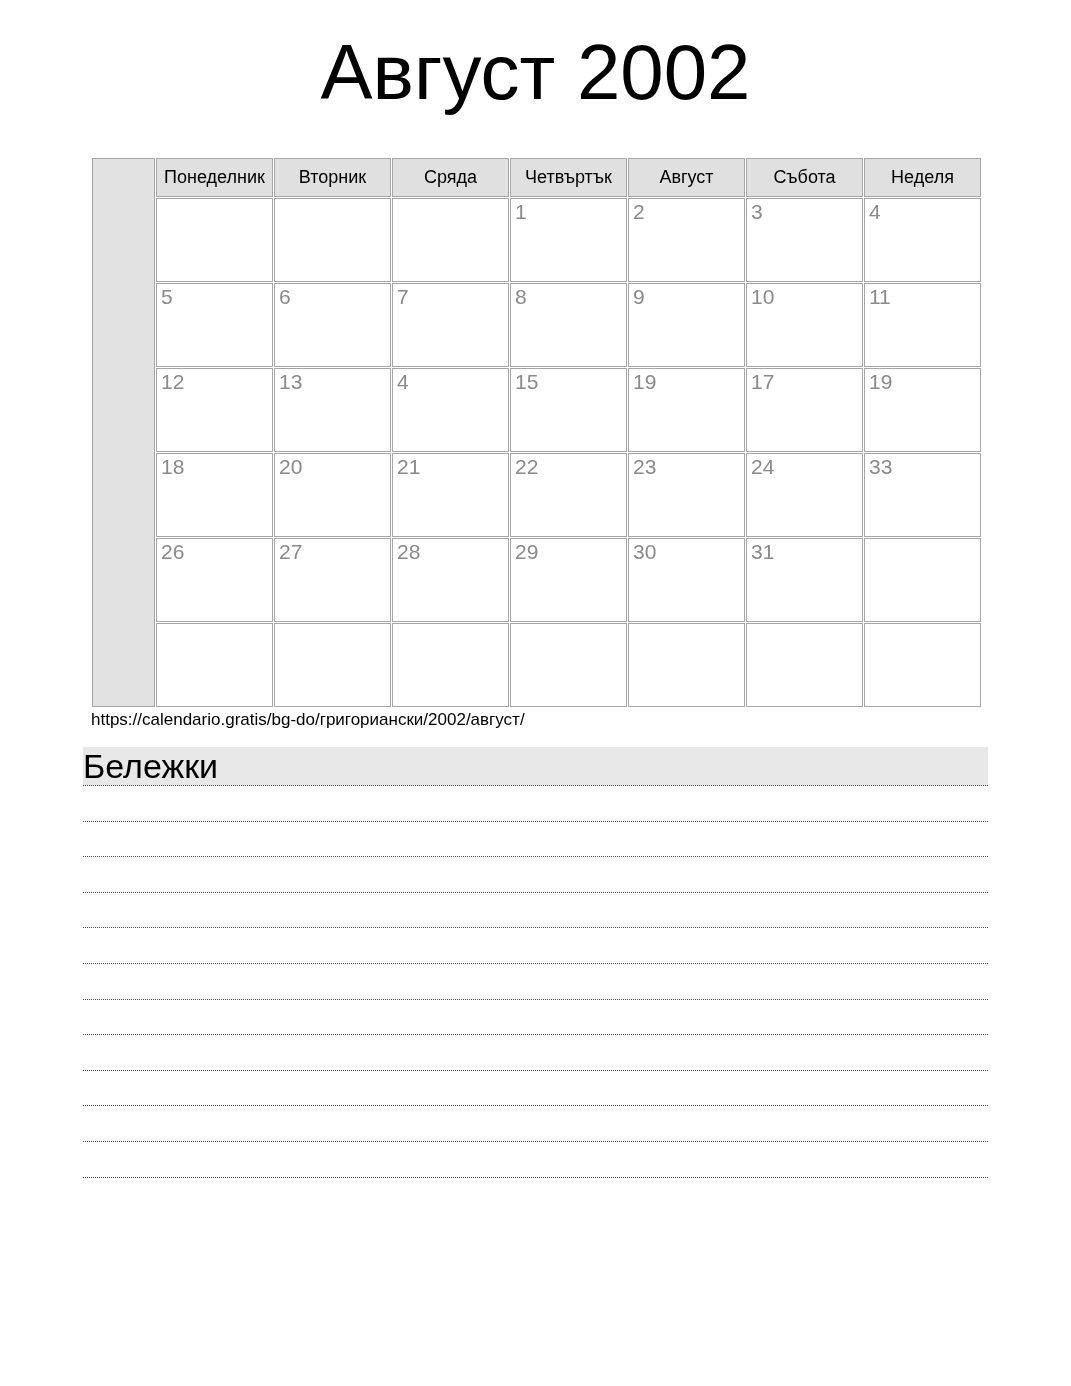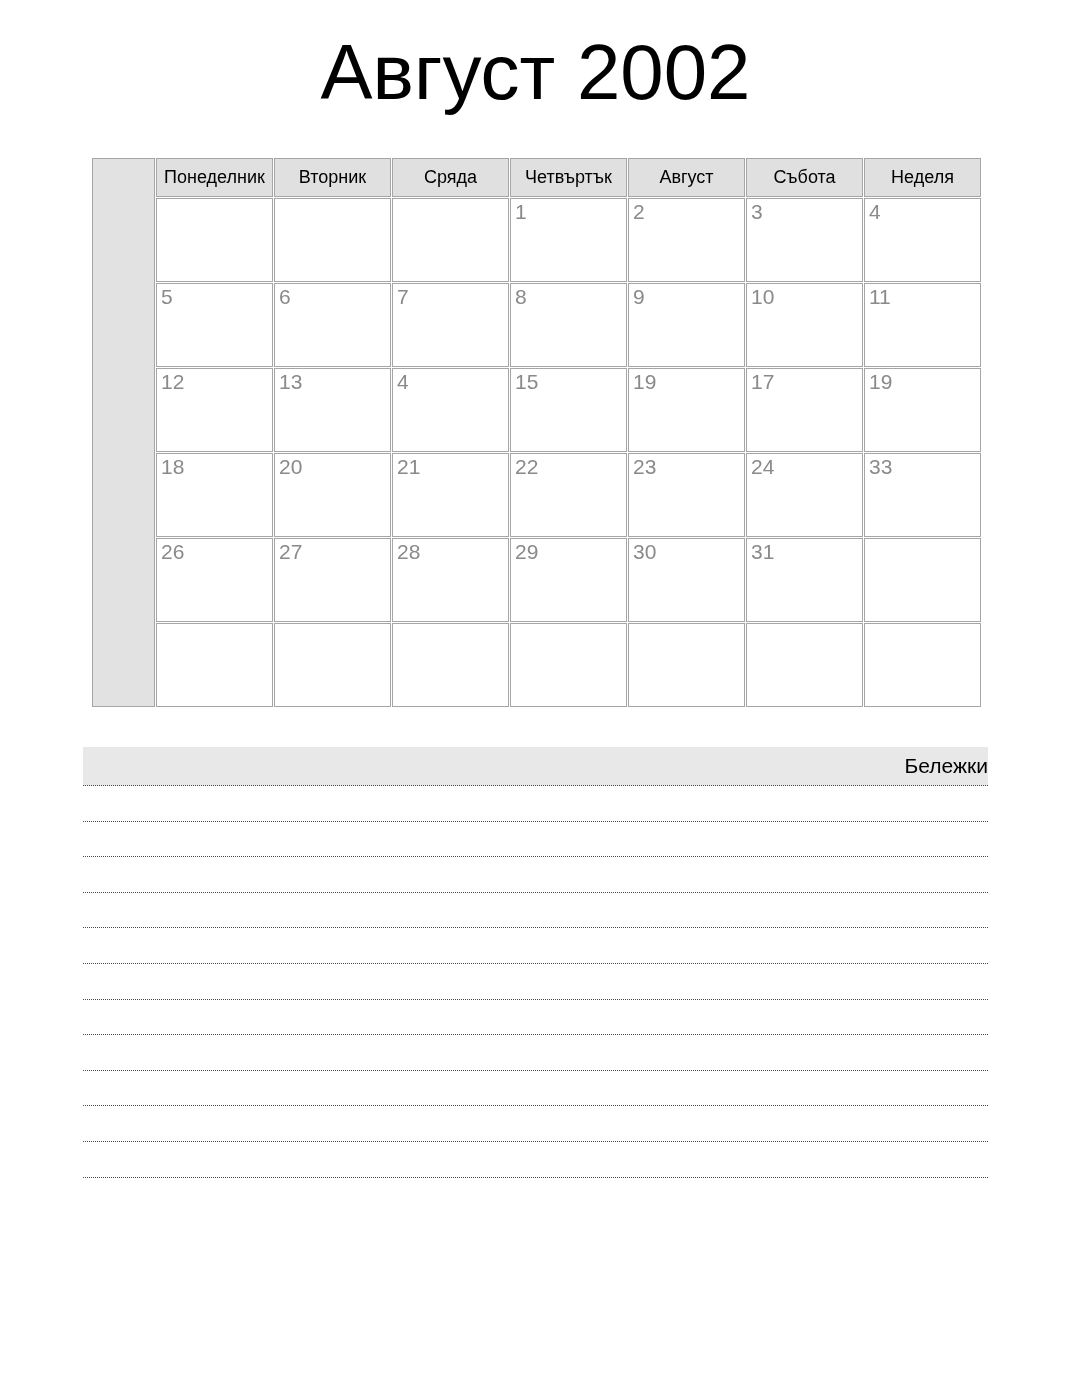--- a/index.html
+++ b/index.html
@@ -62,22 +62,22 @@
   }
 
   
   .notes {
     position: absolute; left: 83px; top: 747px; width: 905px;
   }
   .notes-header {
     height: 39px; line-height: 38px;
     background: var(--notes-header-bg, #e8e8e8);
     border-bottom: 1px dotted var(--rule-color, #4a4a4a);
-    text-align: right;
-    font-size: 21px; color: #000;
+    text-align: left;
+    font-size: 34px; color: #000;
   }
   .note-line {
     height: 35.6px;
     border-bottom: 1px dotted var(--rule-color, #4a4a4a);
   }
 </style>
 </head>
 <body>
 
 <div class="page">
@@ -146,20 +146,21 @@
       <td class="day"></td>
       <td class="day"></td>
       <td class="day"></td>
       <td class="day"></td>
       <td class="day"></td>
       <td class="day"></td>
     </tr>
   </tbody>
     </table>
 
+  <div class="source-url">https://calendario.gratis/bg-do/григориански/2002/август/</div>
 
   <div class="notes">
     <div class="notes-header">Бележки</div>
     <div>
         <div class="note-line"></div>
         <div class="note-line"></div>
         <div class="note-line"></div>
         <div class="note-line"></div>
         <div class="note-line"></div>
         <div class="note-line"></div>

